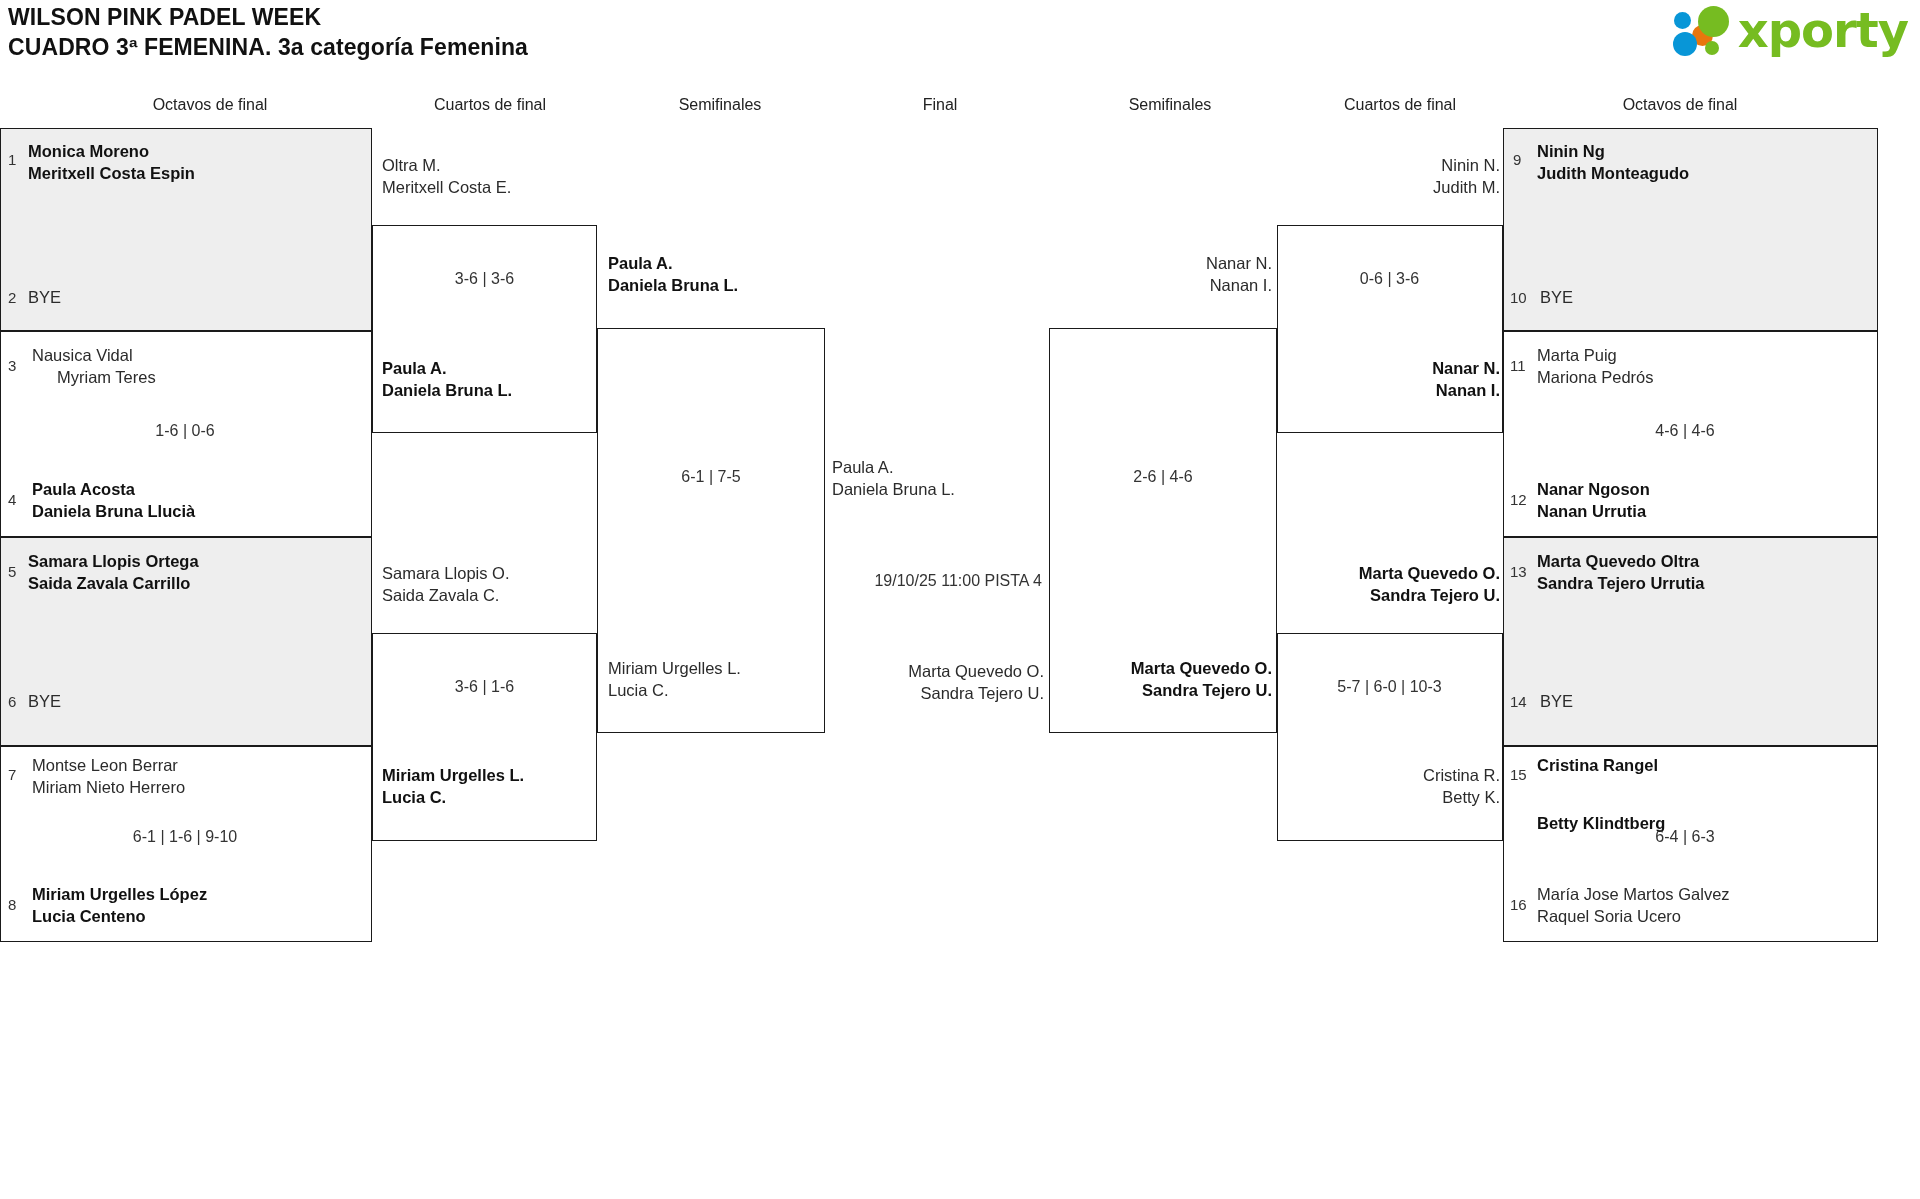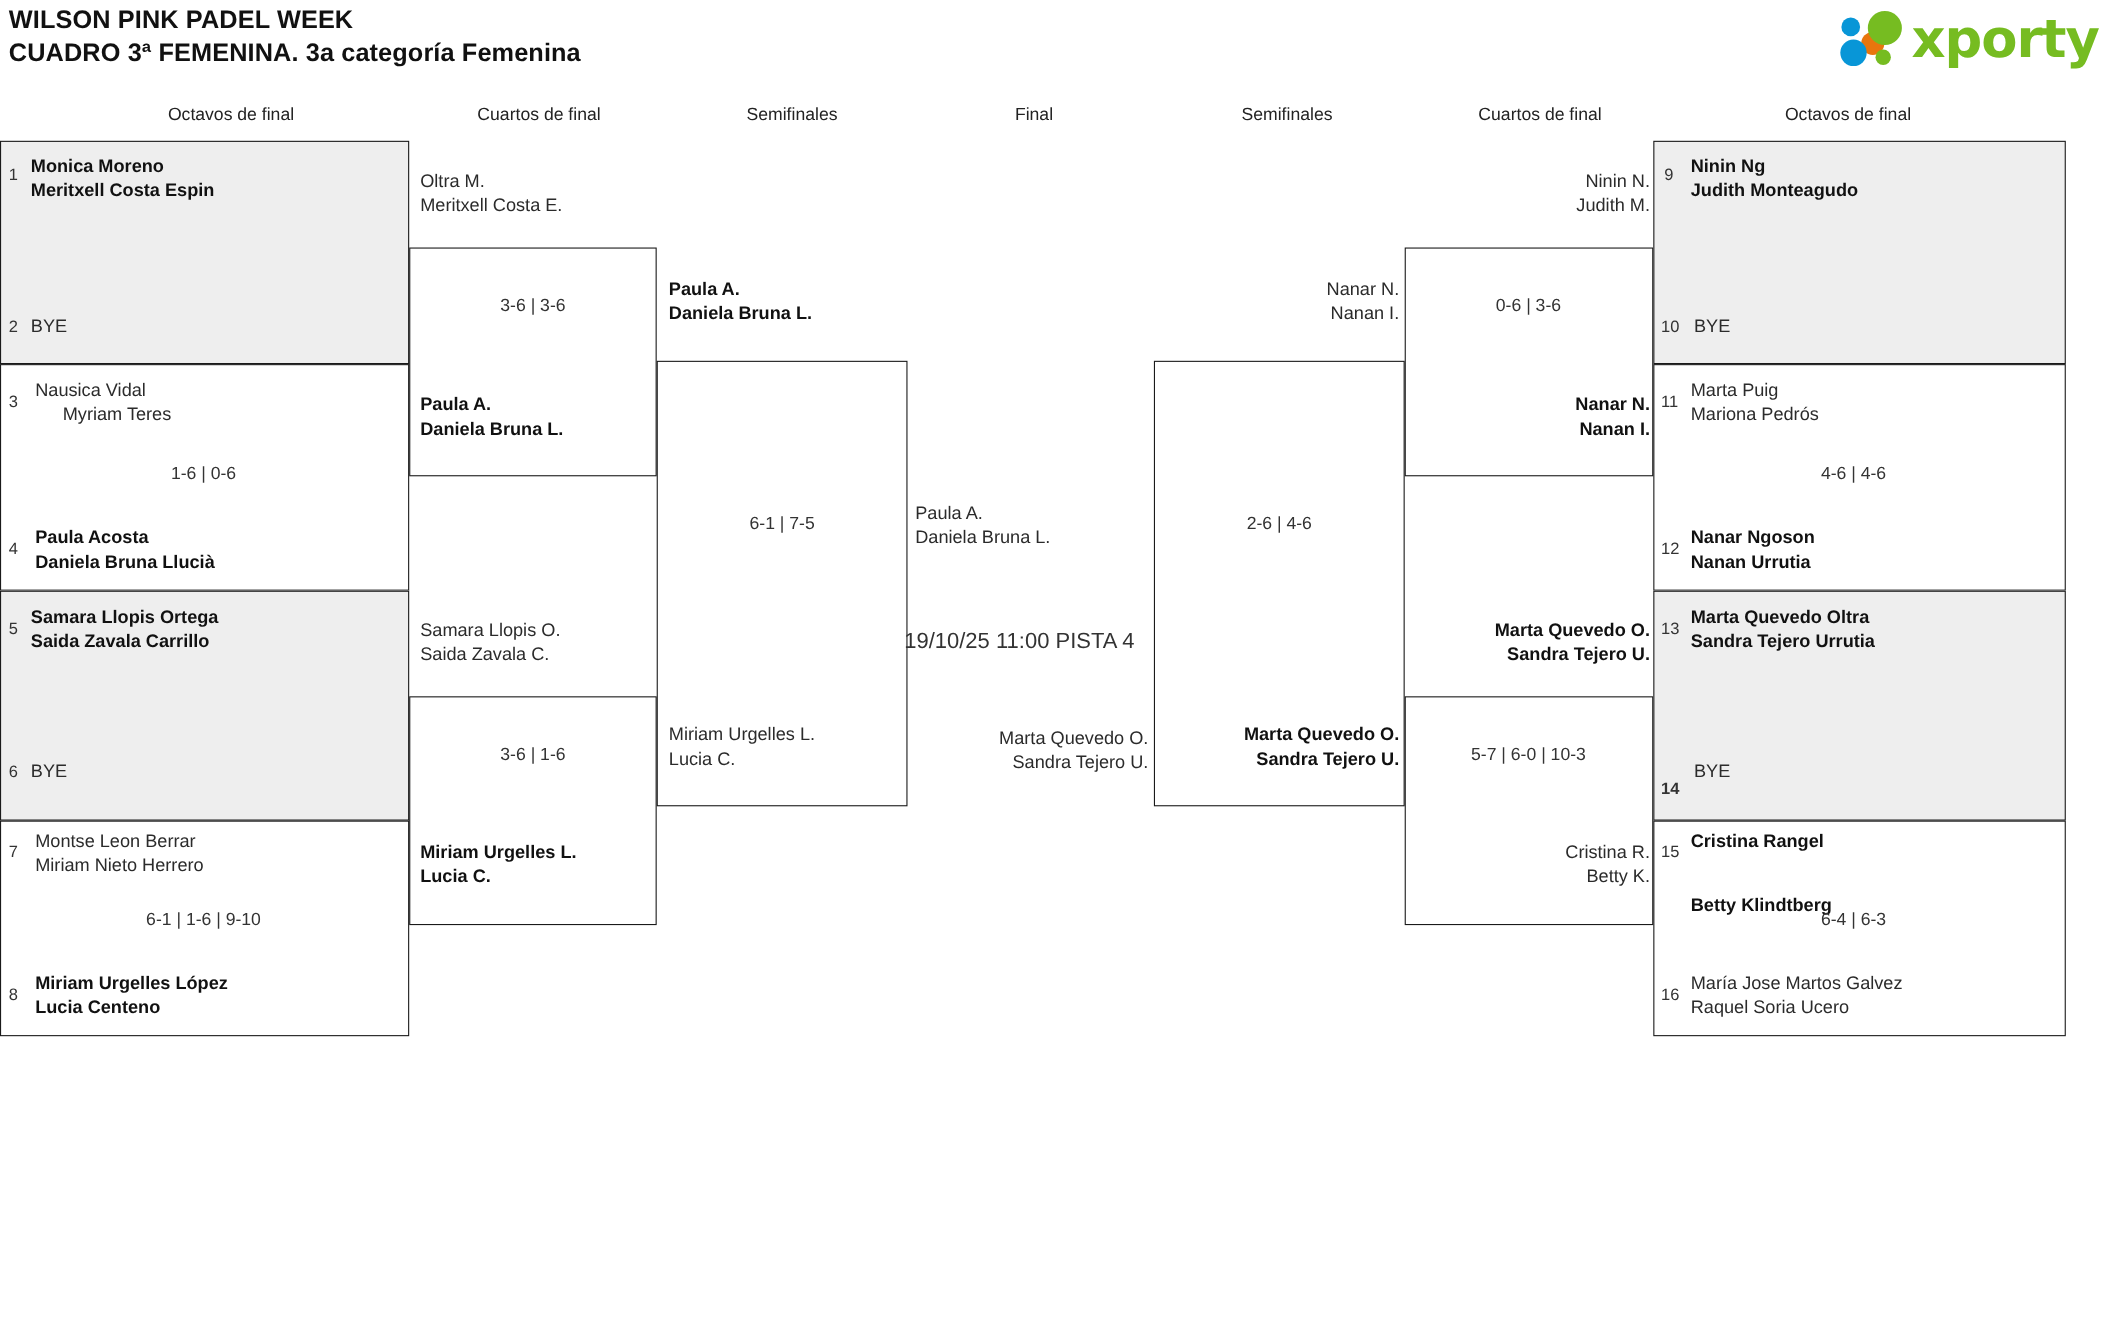--- a/index.html
+++ b/index.html
@@ -34,21 +34,21 @@
     color: #111;
     white-space: nowrap;
   }
 
   
   .logo {
     position: absolute;
     right: 12px; top: 6px;
     height: 54px;
     display: flex;
-    align-items: flex-end;
+    align-items: flex-start;
     gap: 4px;
   }
   .logo-dots { position: relative; width: 62px; height: 50px; }
   .dot { position: absolute; border-radius: 50%; }
   .dot.blue-sm  { width: 17px; height: 17px; background: #0896d7; left: 2px;  top: 6px; }
   .dot.orange   { width: 21px; height: 21px; background: #e8760d; left: 20px; top: 19px; }
   .dot.green-lg { width: 31px; height: 31px; background: #76bc21; left: 26px; top: 0px; }
   .dot.blue-lg  { width: 24px; height: 24px; background: #0896d7; left: 1px;  top: 26px; }
   .dot.green-sm { width: 14px; height: 14px; background: #76bc21; left: 33px; top: 35px; }
   .logo-text {
@@ -95,24 +95,24 @@
 
   .score {
     position: absolute;
     font-size: 16px;
     color: #333;
     white-space: nowrap;
     text-align: center;
   }
   .datetime {
     position: absolute;
-    font-size: 20px;
+    font-size: 16px;
     color: #333;
     white-space: nowrap;
-    text-align: left;
+    text-align: right;
   }
   .boxline {
     position: absolute;
     box-sizing: border-box;
     border: 1px solid #1a1a1a;
     background: transparent;
   }
 </style>
 </head>
 <body>
@@ -247,21 +247,21 @@
 <div class="names" style="left:1537px; top:367px;">Mariona Pedrós</div>
 <div class="score" style="left:1560px; top:422px; width:250px;">4-6 | 4-6</div>
 <div class="seed" style="left:1510px; top:492px;">12</div>
 <div class="names win" style="left:1537px; top:479px;">Nanar Ngoson</div>
 <div class="names win" style="left:1537px; top:501px;">Nanan Urrutia</div>
 
 <div class="slot shaded bordered" style="left:1503px; top:537px; width:375px; height:209px;"></div>
 <div class="seed" style="left:1510px; top:564px;">13</div>
 <div class="names win" style="left:1537px; top:551px;">Marta Quevedo Oltra</div>
 <div class="names win" style="left:1537px; top:573px;">Sandra Tejero Urrutia</div>
-<div class="seed" style="left:1510px; top:710px;font-weight:bold;">14</div>
+<div class="seed" style="left:1510px; top:694px;">14</div>
 <div class="names" style="left:1540px; top:691px;">BYE</div>
 
 <div class="slot bordered" style="left:1503px; top:746px; width:375px; height:196px;"></div>
 <div class="seed" style="left:1510px; top:767px;">15</div>
 <div class="names win" style="left:1537px; top:755px;">Cristina Rangel</div>
 <div class="names win" style="left:1537px; top:777px;margin-top:36px;">Betty Klindtberg</div>
 <div class="score" style="left:1560px; top:828px; width:250px;">6-4 | 6-3</div>
 <div class="seed" style="left:1510px; top:897px;">16</div>
 <div class="names" style="left:1537px; top:884px;">María Jose Martos Galvez</div>
 <div class="names" style="left:1537px; top:906px;">Raquel Soria Ucero</div>

